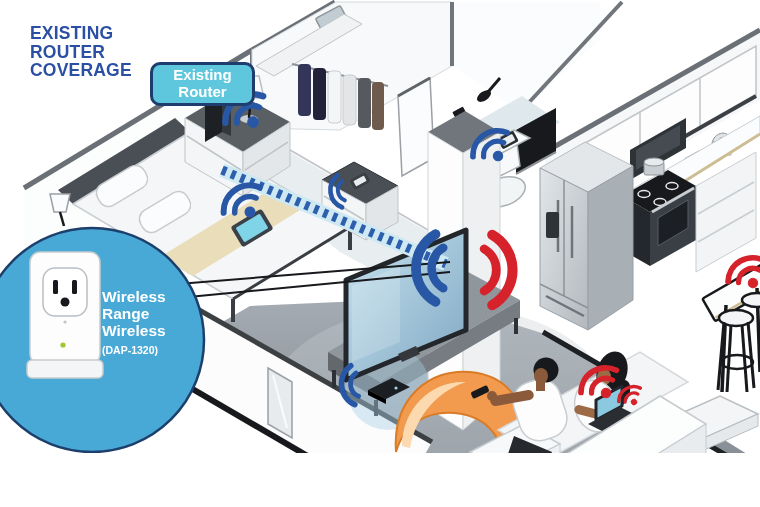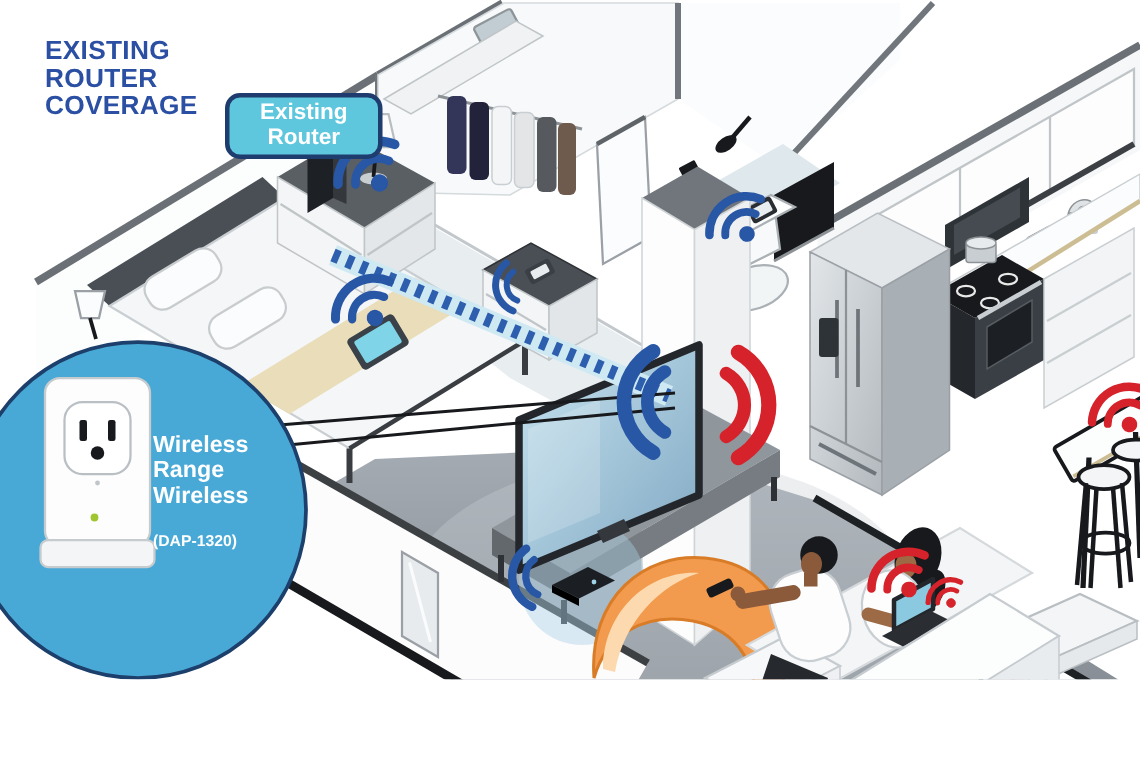--- a/index.html
+++ b/index.html
@@ -15,21 +15,21 @@
   #scene{position:absolute;left:0;top:0;}
   .overlay{position:absolute;z-index:5;}
   .title-existing{left:30px;top:24px;font-weight:800;font-size:17.5px;line-height:18.5px;
     letter-spacing:.2px;color:var(--c-title_blue);}
   .title-extended{left:727px;top:452px;font-weight:800;font-size:15px;line-height:17px;
     color:var(--c-title_red);white-space:nowrap;}
   .router-callout{left:150px;top:62px;width:99px;background:var(--c-callout_fill);
     border:3px solid var(--c-callout_border);border-radius:10px;text-align:center;
     padding:2px 0 3px 0;font-weight:700;font-size:15px;line-height:16.5px;color:#fff;}
   .extender-label{left:102px;top:288px;font-weight:700;font-size:15.5px;line-height:17px;color:#fff;}
-  .extender-model{font-weight:700;font-size:10.5px;margin-top:14px;}
+  .extender-model{font-weight:700;font-size:10.5px;margin-top:3px;}
   svg{display:block;}
 </style>
 </head>
 <body>
 
 <div id="stage">
 
 <svg id="scene" width="760" height="507" viewBox="0 0 760 507">
   <defs>
     <g id="wifi">

